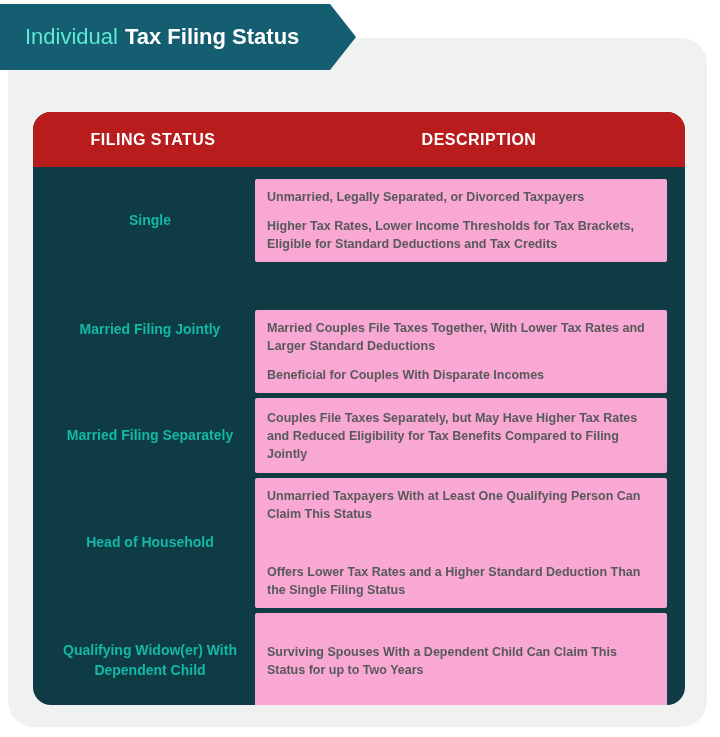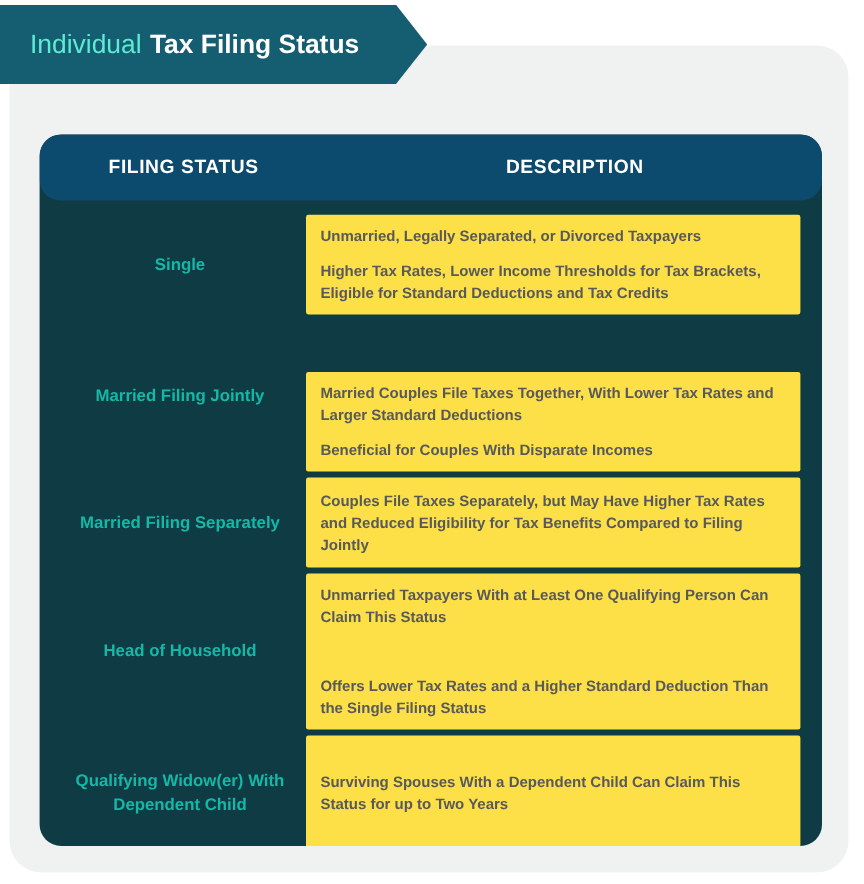--- a/index.html
+++ b/index.html
@@ -18,37 +18,37 @@
     display:flex;align-items:center;padding-left:25px;box-sizing:border-box;
   }
   .banner .prefix{color:#5eead4;font-size:22px;font-weight:400;}
   .banner .strong{color:#FFFFFF;font-size:22px;font-weight:700;margin-left:7px;}
   .card{
     position:absolute;left:33px;top:112px;width:652px;height:593px;
     border-radius:18px;overflow:hidden;z-index:3;
     display:flex;flex-direction:column;background:#0F3B44;
   }
   .card-header{
-    height:55px;min-height:55px;background:#0c4a6e;display:flex;align-items:center;border-radius:17px;
+    height:55px;min-height:55px;background:#b91c1c;display:flex;align-items:center;
   }
   .col-head{color:#FFFFFF;font-weight:700;font-size:16px;letter-spacing:.5px;text-align:center;}
   .col-head.left{width:240px;}
   .col-head.right{flex:1;}
   .card-body{
     flex:1;display:flex;flex-direction:column;gap:5px;
     padding:12px 18px 0 0;box-sizing:border-box;
   }
   .trow{display:flex;align-items:center;}
   .row-label{
     width:222px;min-width:222px;box-sizing:border-box;
     padding-left:22px;padding-right:10px;
     color:#14b8a6;font-size:14px;font-weight:700;line-height:1.4;text-align:center;
   }
   .row-box{
-    flex:1;background:#fde047;border-radius:2px;
+    flex:1;background:#f9a8d4;border-radius:2px;
     padding:9px 12px;box-sizing:border-box;
     display:flex;flex-direction:column;justify-content:center;gap:11px;
   }
   .trow:nth-child(1) .row-box{min-height:80px;}
   .trow:nth-child(2) .row-box{min-height:80px;margin-top:43px;}
   .trow:nth-child(3) .row-box{min-height:75px;}
   .trow:nth-child(4) .row-box{min-height:93px;gap:40px;}
   .trow:nth-child(5) .row-box{min-height:96px;}
   .desc-p{color:#58595B;font-size:12.5px;font-weight:700;line-height:1.44;}
   .footer{

